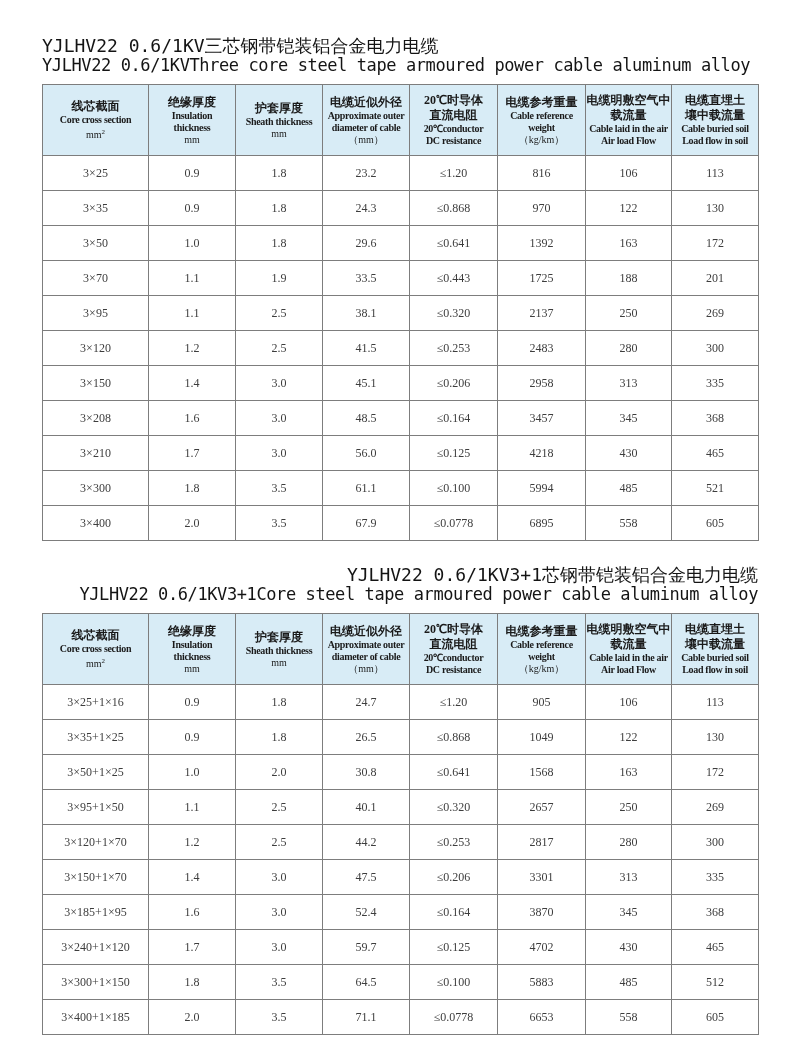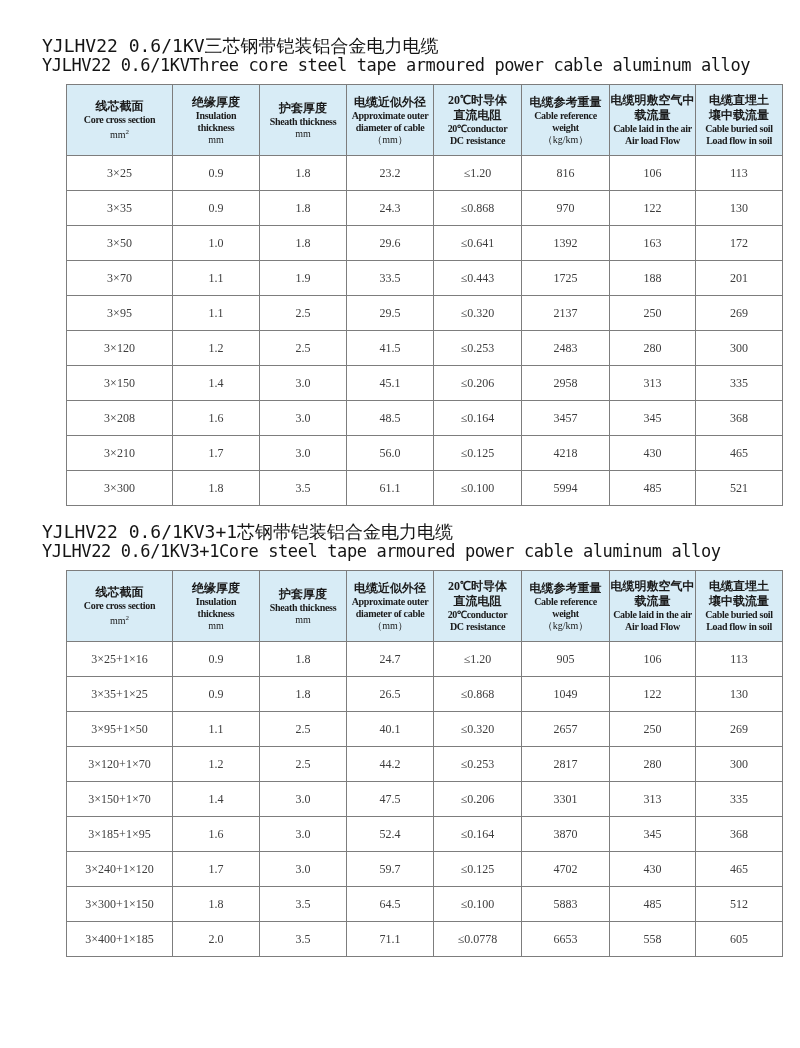--- a/index.html
+++ b/index.html
@@ -10,36 +10,35 @@
   }
   .wrap { margin-left:42px; padding-top:36px; width:716px; }
 
   .title-block { color:#141414; font-family:"DejaVu Sans Mono", monospace; }
   .title-zh { font-size:18px; line-height:20px; white-space:nowrap; }
   .title-en { font-size:17px; line-height:18px; white-space:nowrap; letter-spacing:-0.4px; }
 
   table.spec {
     width:716px; border-collapse:collapse; table-layout:fixed;
     margin-top:10px;
-    margin-left:24px;
   }
   table.spec th, table.spec td { border:1px solid #7d7d7d; }
   table.spec th {
     background:#d8ecf6; height:68px; vertical-align:middle;
     padding:1px 0; font-weight:bold; color:#1a1a1a; text-align:center;
   }
   .h-zh { font-size:12px; line-height:15px; font-weight:bold; white-space:nowrap; }
   .h-en { font-size:10px; line-height:12px; font-weight:bold; letter-spacing:-0.3px; white-space:nowrap; }
   .h-unit { font-size:10px; line-height:12px; font-weight:normal; }
   .h-unit sup { font-size:7px; }
   table.spec td {
     height:32px; text-align:center; vertical-align:middle;
     font-size:12px; color:#3d3d3d; background:#ffffff;
   }
-  .section2 { margin-top:16px; }
+  .section2 { margin-top:24px;text-align:right; }
 </style>
 </head>
 <body>
 
 <div class="wrap">
 
   <div class="title-block">
     <div class="title-zh">YJLHV22 0.6/1KV三芯钢带铠装铝合金电力电缆</div>
     <div class="title-en">YJLHV22 0.6/1KVThree core steel tape armoured power cable aluminum alloy</div>
   </div>
@@ -143,21 +142,21 @@
           <td>33.5</td>
           <td>≤0.443</td>
           <td>1725</td>
           <td>188</td>
           <td>201</td>
         </tr>
         <tr>
           <td>3×95</td>
           <td>1.1</td>
           <td>2.5</td>
-          <td>29.5</td>
+          <td>38.1</td>
           <td>≤0.320</td>
           <td>2137</td>
           <td>250</td>
           <td>269</td>
         </tr>
         <tr>
           <td>3×120</td>
           <td>1.2</td>
           <td>2.5</td>
           <td>41.5</td>
@@ -199,20 +198,30 @@
         <tr>
           <td>3×300</td>
           <td>1.8</td>
           <td>3.5</td>
           <td>61.1</td>
           <td>≤0.100</td>
           <td>5994</td>
           <td>485</td>
           <td>521</td>
         </tr>
+        <tr>
+          <td>3×400</td>
+          <td>2.0</td>
+          <td>3.5</td>
+          <td>67.9</td>
+          <td>≤0.0778</td>
+          <td>6895</td>
+          <td>558</td>
+          <td>605</td>
+        </tr>
       </tbody>
   </table>
 
   <div class="title-block section2">
     <div class="title-zh">YJLHV22 0.6/1KV3+1芯钢带铠装铝合金电力电缆</div>
     <div class="title-en">YJLHV22 0.6/1KV3+1Core steel tape armoured power cable aluminum alloy</div>
   </div>
 
   <table class="spec">
     <colgroup>
@@ -288,20 +297,30 @@
         </tr>
         <tr>
           <td>3×35+1×25</td>
           <td>0.9</td>
           <td>1.8</td>
           <td>26.5</td>
           <td>≤0.868</td>
           <td>1049</td>
           <td>122</td>
           <td>130</td>
+        </tr>
+        <tr>
+          <td>3×50+1×25</td>
+          <td>1.0</td>
+          <td>2.0</td>
+          <td>30.8</td>
+          <td>≤0.641</td>
+          <td>1568</td>
+          <td>163</td>
+          <td>172</td>
         </tr>
         <tr>
           <td>3×95+1×50</td>
           <td>1.1</td>
           <td>2.5</td>
           <td>40.1</td>
           <td>≤0.320</td>
           <td>2657</td>
           <td>250</td>
           <td>269</td>

